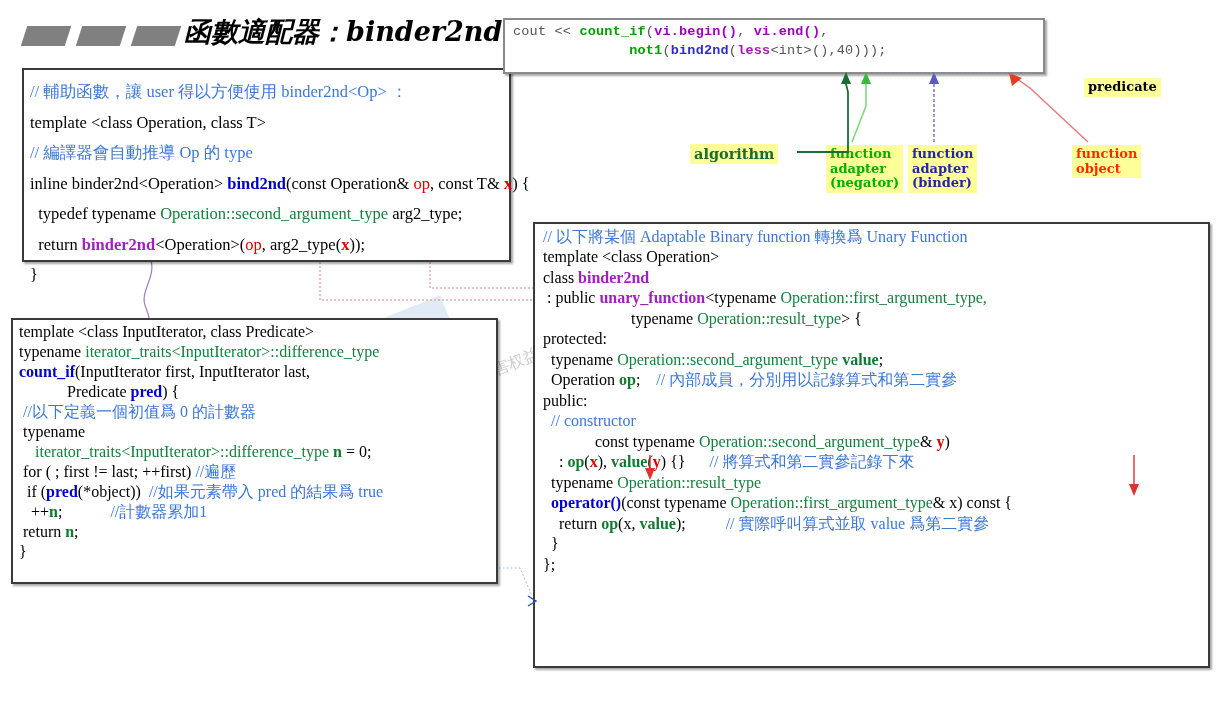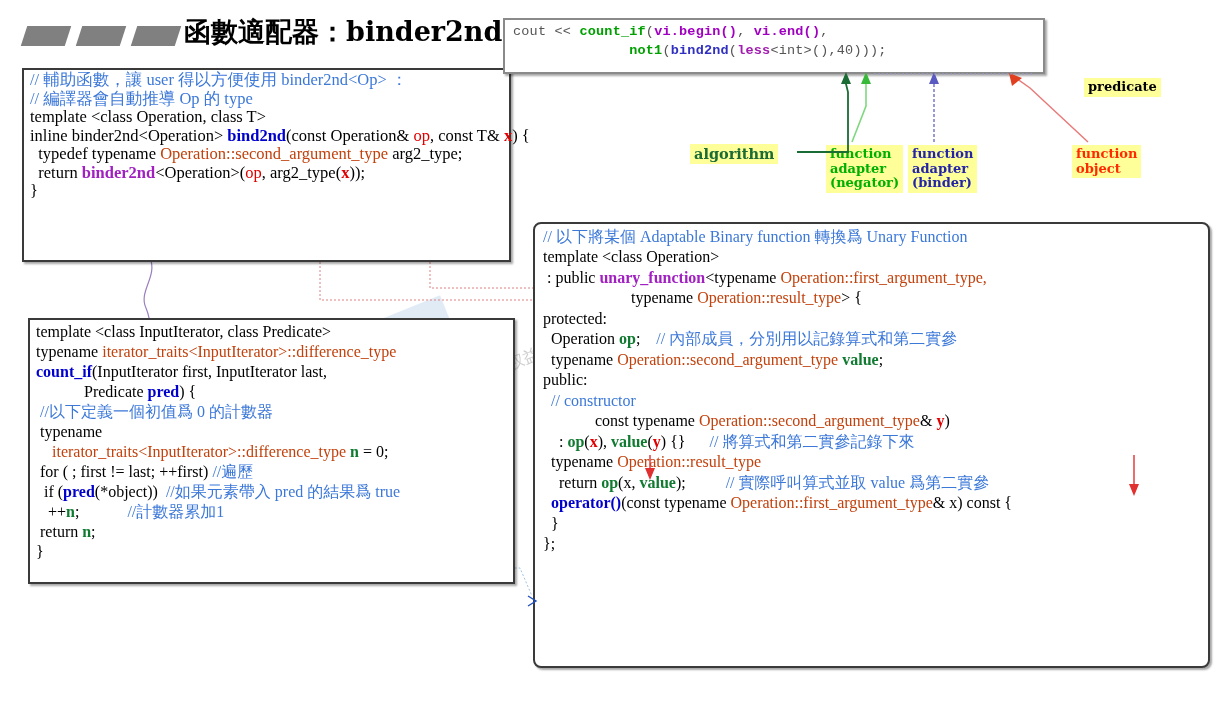--- a/index.html
+++ b/index.html
@@ -40,68 +40,68 @@
     font-family:"Liberation Sans","DejaVu Sans",sans-serif;
     font-size:64px;font-weight:bold;color:#d0d0d0;
     transform:rotate(-22deg);white-space:nowrap;opacity:.7;
   }
   #watermark2 .wm2-cjk{
     position:absolute;left:0px;top:70px;font-size:15px;color:#cccccc;
     transform:rotate(-22deg);white-space:nowrap;opacity:.9;
   }
 
   
-  #title-row{left:24px;top:18px;width:470px;height:40px;z-index:5;}
+  #title-row{left:24px;top:18px;width:470px;height:40px;z-index:5;font-style:italic;}
   .slab{
     position:absolute;top:8px;width:44px;height:20px;background:#808080;
     transform:skewX(-18deg);
   }
   #slab1{left:0px;} #slab2{left:55px;} #slab3{left:110px;}
   #title-text{
     position:absolute;left:160px;top:-4px;white-space:nowrap;
     font-size:27px;font-weight:bold;color:#000;
     font-family:"DejaVu Serif","Liberation Serif",serif;
   }
 
   
   .codebox{
     background:#fff;border:2px solid #3a3a3a;z-index:4;
     box-shadow:2px 2px 2px rgba(0,0,0,.35);
     font-family:"Liberation Serif","DejaVu Serif",serif;
   }
   .line{white-space:pre;line-height:1.0;}
   .cmt{color:#3c78d8;}
-  .gray{color:#c2410c;}
+  .gray{color:#15803d;}
   .blue{color:#0000cc;font-weight:bold;}
   .purple{color:#a020c0;font-weight:bold;}
   .red{color:#e00000;}
   .redb{color:#e00000;font-weight:bold;}
   .green{color:#107a30;font-weight:bold;}
 
   
   #box-bind2nd{left:22px;top:68px;width:485px;height:190px;}
-  #box-bind2nd .line{font-size:16.5px;padding:0 0 0 6px;margin-top:2px;}
+  #box-bind2nd .line{font-size:16.5px;padding:0 0 0 6px;margin-top:14px;}
 
   
   #box-sample{left:503px;top:18px;width:538px;height:52px;
     border:2px solid #8a8a8a;background:#fff;
     font-family:"Liberation Mono","DejaVu Sans Mono",monospace;}
   #box-sample .line{font-size:13.5px;padding-left:8px;margin-top:5px;letter-spacing:.2px;}
   .m-green{color:#00a000;font-weight:bold;}
   .m-mag{color:#a000c0;font-weight:bold;}
   .m-blue{color:#3030c0;font-weight:bold;}
   .m-red{color:#a21caf;font-weight:bold;}
   .m-gray{color:#555;font-family:Liberation Mono, monospace;}
 
   
-  #box-countif{left:28px;top:318px;width:483px;height:262px;}
+  #box-countif{left:11px;top:318px;width:483px;height:262px;}
   #box-countif .line{font-size:16px;padding-left:6px;margin-top:4px;}
 
   
-  #box-binder2nd{left:533px;top:222px;width:673px;height:442px;border-radius:8px;}
+  #box-binder2nd{left:533px;top:222px;width:673px;height:442px;}
   #box-binder2nd .line{font-size:16px;padding-left:8px;margin-top:4.5px;}
 
   
   .callout{
     position:absolute;background:#ffff99;z-index:6;
     font-family:"DejaVu Serif","Liberation Serif",serif;
     font-weight:bold;font-size:13px;line-height:1.12;padding:2px 4px;
     white-space:pre-line;
   }
   #lbl-predicate{left:1084px;top:78px;color:#000;}
@@ -140,22 +140,22 @@
   <polygon points="152,362 160,362 156,372" fill="#9a7fc0"></polygon>
 
   <path d="M320,258 L320,300 L556,300 L556,452" stroke="#e08080" stroke-width="1" fill="none" stroke-dasharray="2,2"></path>
   <path d="M430,258 L430,288 L568,288 L568,440" stroke="#e08080" stroke-width="1" fill="none" stroke-dasharray="2,2"></path>
 
   <path d="M160,500 L200,556 L330,568 L520,568 L532,596" stroke="#9ec4e4" stroke-width="1" fill="none" stroke-dasharray="2,2"></path>
 </svg>
 
 <div class="abs codebox" id="box-bind2nd">
     <div class="line"><span class="cmt">// 輔助函數，讓 user 得以方便使用 binder2nd&lt;Op&gt; ：</span></div>
+    <div class="line"><span>template &lt;class Operation, class T&gt;</span></div>
     <div class="line"><span class="cmt">// 編譯器會自動推導 Op 的 type</span></div>
-    <div class="line"><span>template &lt;class Operation, class T&gt;</span></div>
     <div class="line"><span>inline binder2nd&lt;Operation&gt; </span><span class="blue">bind2nd</span><span>(const Operation&amp; </span><span class="red">op</span><span>, const T&amp; </span><span class="redb">x</span><span>) {</span></div>
     <div class="line"><span>  typedef typename </span><span class="gray">Operation::second_argument_type</span><span> arg2_type;</span></div>
     <div class="line"><span>  return </span><span class="purple">binder2nd</span><span>&lt;Operation&gt;(</span><span class="red">op</span><span>, arg2_type(</span><span class="redb">x</span><span>));</span></div>
     <div class="line"><span>}</span></div>
   </div>
 
 <div class="abs codebox" id="box-sample">
     <div class="line"><span class="m-gray">cout &lt;&lt; </span><span class="m-green">count_if</span><span class="m-gray">(</span><span class="m-mag">vi.begin()</span><span class="m-gray">, </span><span class="m-mag">vi.end()</span><span class="m-gray">,</span></div>
     <div class="line"><span class="m-gray">              </span><span class="m-green">not1</span><span class="m-gray">(</span><span class="m-blue">bind2nd</span><span class="m-gray">(</span><span class="m-red">less</span><span class="m-gray">&lt;int&gt;(),40)));</span></div>
   </div>
@@ -171,32 +171,33 @@
     <div class="line"><span> for ( ; first != last; ++first) </span><span class="cmt">//遍歷</span></div>
     <div class="line"><span>  if (</span><span class="blue">pred</span><span>(*object))  </span><span class="cmt">//如果元素帶入 pred 的結果爲 true</span></div>
     <div class="line"><span>   ++</span><span class="green">n</span><span>;            </span><span class="cmt">//計數器累加1</span></div>
     <div class="line"><span> return </span><span class="green">n</span><span>;</span></div>
     <div class="line"><span>}</span></div>
   </div>
 
 <div class="abs codebox" id="box-binder2nd">
     <div class="line"><span class="cmt">// 以下將某個 Adaptable Binary function 轉換爲 Unary Function</span></div>
     <div class="line"><span>template &lt;class Operation&gt;</span></div>
+    <div class="line"><span>class </span><span class="purple">binder2nd</span></div>
     <div class="line"><span> : public </span><span class="purple">unary_function</span><span>&lt;typename </span><span class="gray">Operation::first_argument_type,</span></div>
     <div class="line"><span>                      typename </span><span class="gray">Operation::result_type</span><span>&gt; {</span></div>
     <div class="line"><span>protected:</span></div>
+    <div class="line"><span>  typename </span><span class="gray">Operation::second_argument_type</span><span> </span><span class="green">value</span><span>;</span></div>
     <div class="line"><span>  Operation </span><span class="green">op</span><span>;    </span><span class="cmt">// 內部成員，分別用以記錄算式和第二實參</span></div>
-    <div class="line"><span>  typename </span><span class="gray">Operation::second_argument_type</span><span> </span><span class="green">value</span><span>;</span></div>
     <div class="line"><span>public:</span></div>
     <div class="line"><span class="cmt">  // constructor</span></div>
     <div class="line"><span>             const typename </span><span class="gray">Operation::second_argument_type</span><span>&amp; </span><span class="redb">y</span><span>)</span></div>
     <div class="line"><span>    : </span><span class="green">op</span><span>(</span><span class="redb">x</span><span>), </span><span class="green">value</span><span>(</span><span class="redb">y</span><span>) {}      </span><span class="cmt">// 將算式和第二實參記錄下來</span></div>
     <div class="line"><span>  typename </span><span class="gray">Operation::result_type</span></div>
+    <div class="line"><span>  </span><span class="blue">operator()</span><span>(const typename </span><span class="gray">Operation::first_argument_type</span><span>&amp; x) const {</span></div>
     <div class="line"><span>    return </span><span class="green">op</span><span>(x, </span><span class="green">value</span><span>);          </span><span class="cmt">// 實際呼叫算式並取 value 爲第二實參</span></div>
-    <div class="line"><span>  </span><span class="blue">operator()</span><span>(const typename </span><span class="gray">Operation::first_argument_type</span><span>&amp; x) const {</span></div>
     <div class="line"><span>  }</span></div>
     <div class="line"><span>};</span></div>
   </div>
 
 <div class="callout" id="lbl-predicate">predicate</div>
 <div class="callout" id="lbl-algorithm">algorithm</div>
 <div class="callout" id="lbl-negator">function
 adapter
 (negator)</div>
 <div class="callout" id="lbl-binder">function

